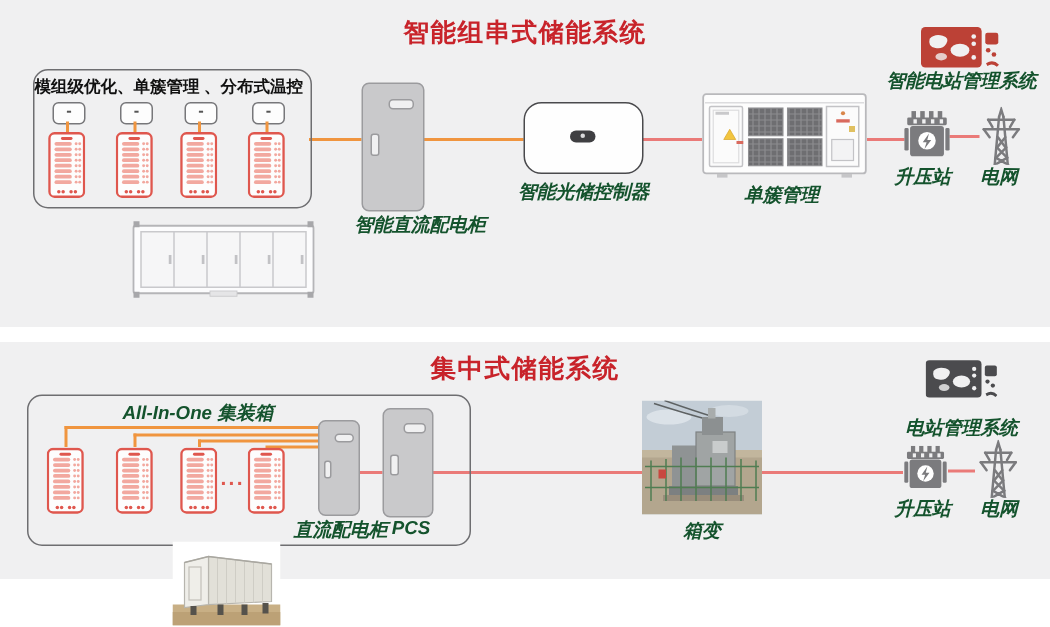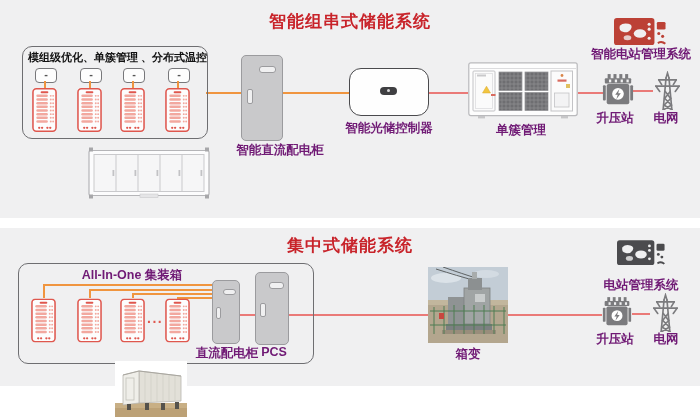--- a/index.html
+++ b/index.html
@@ -3,29 +3,29 @@
 <meta charset="utf-8">
 <style>
   html,body{margin:0;padding:0;}
   .canvas{position:relative;width:700px;height:418px;background:#ffffff;overflow:hidden;
           font-family:"Liberation Sans","DejaVu Sans",sans-serif;color:#1c1c1e;}
   .panel{position:absolute;left:0;width:700px;background:#F0F0F1;}
   .panel.top{top:0;height:218px;}
   .panel.bottom{top:228px;height:158px;}
   .sec-title{position:absolute;left:0;width:700px;text-align:center;font-size:17px;
              font-weight:bold;color:#C8232A;letter-spacing:1px;}
-  .lbl{position:absolute;font-size:12.5px;font-weight:600;color:#701a75;white-space:nowrap;
-       transform:translateX(-50%);}
+  .lbl{position:absolute;font-size:12.5px;font-weight:600;color:#14532d;white-space:nowrap;
+       transform:translateX(-50%);font-style:italic;}
   .lbl.left{transform:none;}
   .hline{position:absolute;height:2px;}
   .vline{position:absolute;width:2px;}
   .orange{background:#F0953F;}
   .redln{background:#EA7A78;}
   .groupbox{position:absolute;border:1.6px solid #6E6E71;border-radius:10px;background:transparent;}
-  .gb-title{position:absolute;left:0;right:0;text-align:right;font-weight:bold;color:#111;}
+  .gb-title{position:absolute;left:0;right:0;text-align:left;font-weight:bold;color:#111;}
   .optim{position:absolute;width:20px;height:13px;border:1.4px solid #77777A;border-radius:4px;
          background:#FDFDFD;font-size:11px;line-height:11px;text-align:center;color:#555;font-weight:bold;}
   .rack{position:absolute;width:25px;height:46px;}
   .cab{position:absolute;background:#C9C9CB;border:1px solid #9B9B9E;border-radius:5px;}
   .cab .vent{position:absolute;background:#F0F0F1;border:1px solid #9B9B9E;border-radius:3px;}
   .cab .handle{position:absolute;background:#F0F0F1;border:1px solid #9B9B9E;border-radius:2px;}
   .inv{position:absolute;background:#FEFEFE;border:1.6px solid #4A4A4D;border-radius:12px;}
   .inv .pill{position:absolute;background:#3F3F42;border-radius:4px;}
   .inv .dot{position:absolute;width:3px;height:3px;border-radius:50%;background:#DADADC;}
   .icon{position:absolute;}

